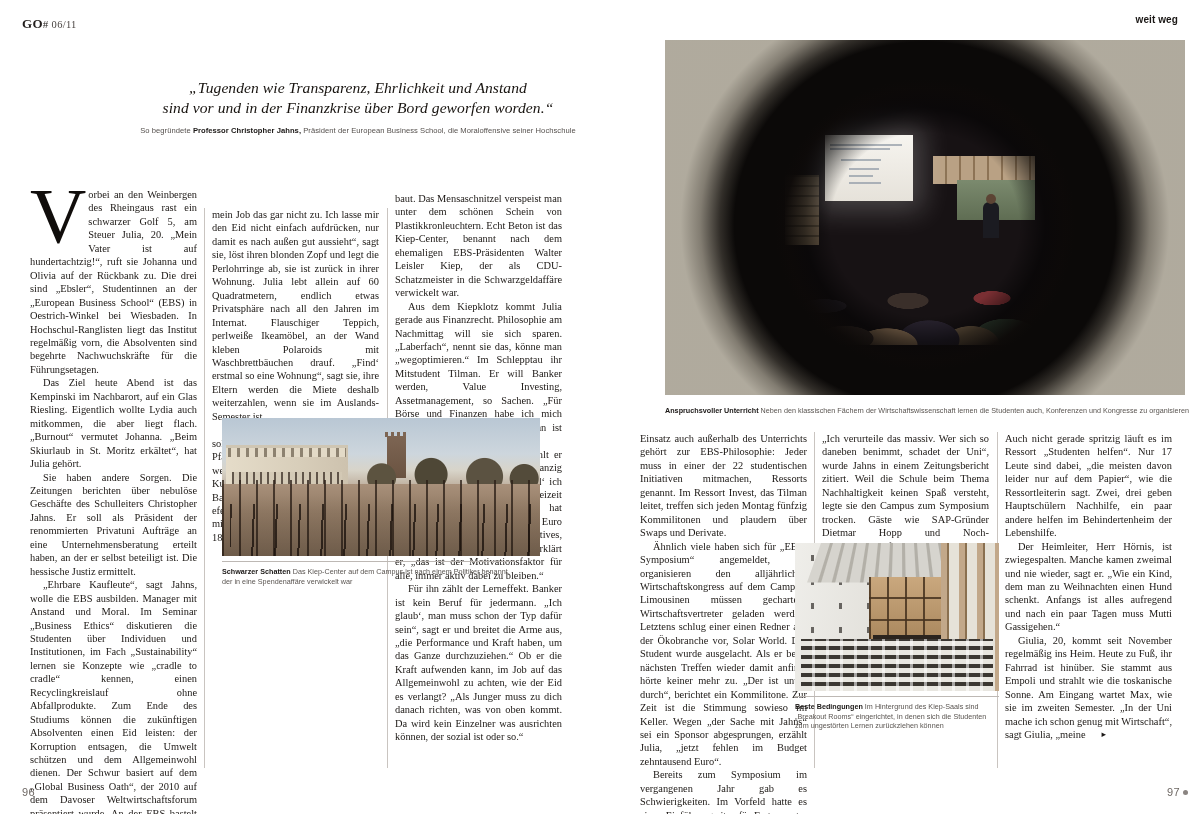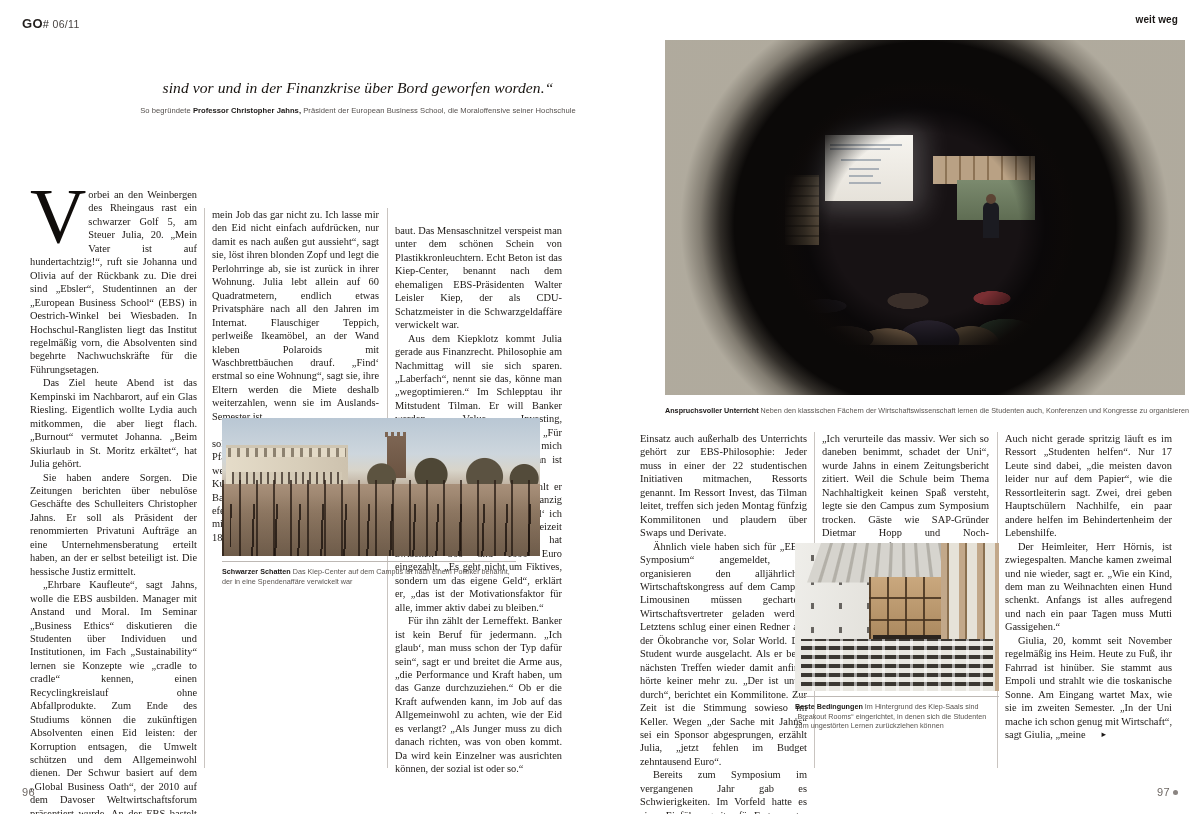--- a/index.html
+++ b/index.html
@@ -6,33 +6,33 @@
   body{
     width:1200px;height:814px;
     background:#ffffff;
     font-family:"Liberation Serif", serif;
     color:#1a1715;
     overflow:hidden;
   }
   .spread{position:relative;width:1200px;height:814px;}
 
   
-  .rh-left{position:absolute;left:22px;top:16px;font-family:Liberation Sans, sans-serif;
+  .rh-left{position:absolute;left:22px;top:16px;font-family:Liberation Serif, serif;
     font-size:11.5px;letter-spacing:.2px;color:#231f1d;}
   .rh-left .go{font-size:13px;font-weight:700;letter-spacing:.3px;}
   .rh-left .hash{font-size:11px;}
   .rh-left .num{font-size:10.5px;color:#4a4542;letter-spacing:.3px;}
   .rh-right{position:absolute;right:22px;top:14px;font-family:"Liberation Sans",sans-serif;
     font-size:10px;font-weight:700;color:#1a1715;letter-spacing:.1px;}
 
   
   .folio{position:absolute;bottom:16px;font-family:Liberation Sans, sans-serif;
     font-size:11px;color:#6e6864;letter-spacing:.4px;}
   .folio.l{left:22px;}
-  .folio.r{right:22px;display:flex;align-items:center;gap:3px;}
+  .folio.r{right:12px;display:flex;align-items:center;gap:3px;}
   .folio .dot{width:5px;height:5px;border-radius:50%;background:#8a8481;display:inline-block;}
 
   
   .quote-block{position:absolute;left:118px;top:78px;width:480px;text-align:center;}
   .quote-block .q{
     font-family:"Liberation Serif",serif;font-style:italic;
     font-size:15.6px;line-height:20px;color:#17130f;letter-spacing:.05px;
   }
   .quote-block .credit{
     margin-top:8px;font-family:"Liberation Sans",sans-serif;
@@ -47,21 +47,21 @@
     text-align:justify;
     color:#1c1815;
     -webkit-hyphens:auto;hyphens:auto;
   }
   .col p{margin:0;text-indent:13px;}
   .col p.first{text-indent:0;}
 
   
   #lc1{left:30px; top:188px; width:167px;}
   #lc2{left:212px;top:208px; width:167px;}
-  #lc3{left:395px;top:224px; width:167px;}
+  #lc3{left:395px;top:192px; width:167px;}
 
   
   .vrule{position:absolute;width:1px;background:#c9c4c0;}
 
   
   .dropcap{
     float:left;
     font-family:"Liberation Serif",serif;
     font-size:78px;line-height:56px;
     margin:0 2px -2px 0;
@@ -195,20 +195,21 @@
 
 <div class="spread">
 
   <div class="rh-left">
     <span class="go">GO</span><span class="hash">#</span>
     <span class="num">06/11</span>
   </div>
   <div class="rh-right">weit weg</div>
 
   <div class="quote-block">
+    <div class="q">„Tugenden wie Transparenz, Ehrlichkeit und Anstand</div>
     <div class="q">sind vor und in der Finanzkrise über Bord geworfen worden.“</div>
     <div class="credit">
       <span>So begründete </span><b>Professor Christopher Jahns,</b><span> Präsident der European Business School, die Moraloffensive seiner Hochschule</span>
     </div>
   </div>
 
   <div class="vrule" style="left:204px;top:208px;height:560px;"></div>
   <div class="vrule" style="left:387px;top:208px;height:560px;"></div>
 
   <div class="vrule" style="left:814px;top:432px;height:336px;"></div>

